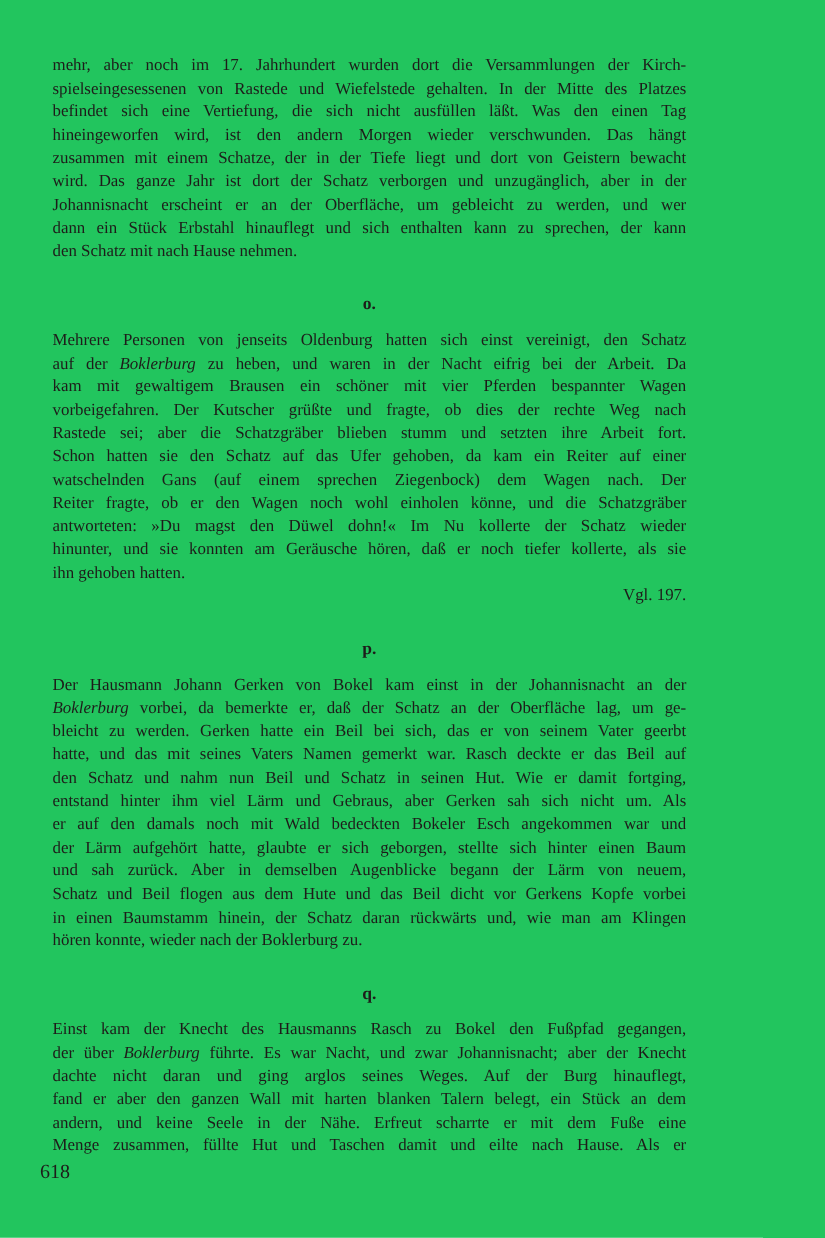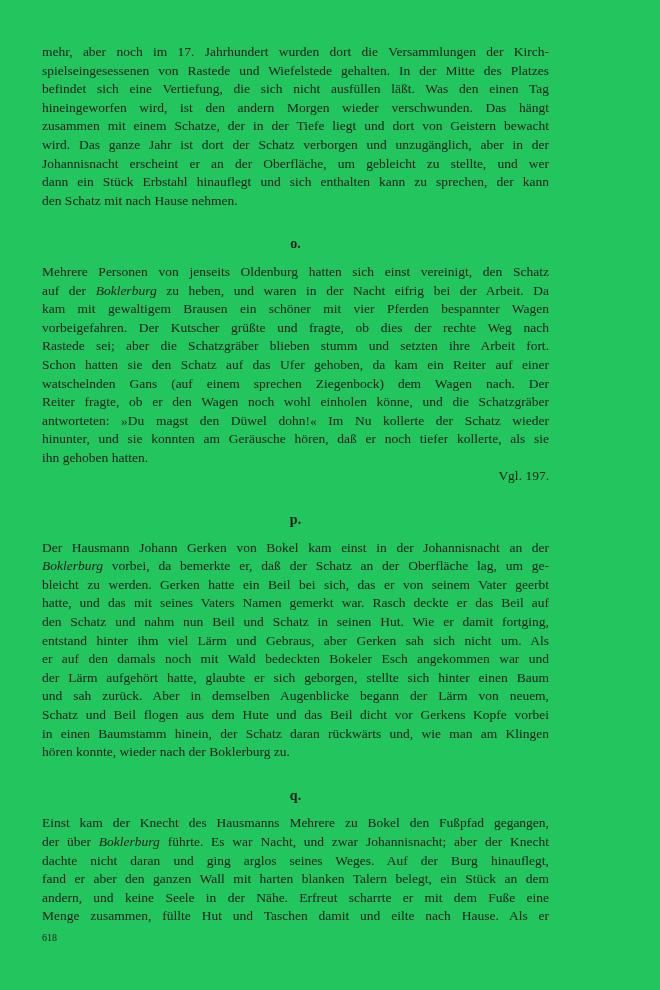--- a/index.html
+++ b/index.html
@@ -46,41 +46,41 @@
   .line.last {
     text-align: right;
     text-align-last: left;
   }
   .note {
     padding-left: 14px;
     text-align: right;
   }
   .page-number {
     position: absolute;
-    left: 42px;
+    left: 32px;
     top: 930px;
-    font-size: 10px;
+    font-size: 16px;
     line-height: 15px;
   }
   i { font-style: italic; }
 </style>
 </head>
 <body>
 
 <div class="page">
   <main class="text-block">
       <section>
         <div class="para">
           <div class="line">mehr, aber noch im 17. Jahrhundert wurden dort die Versammlungen der Kirch-</div>
           <div class="line">spielseingesessenen von Rastede und Wiefelstede gehalten. In der Mitte des Platzes</div>
           <div class="line">befindet sich eine Vertiefung, die sich nicht ausfüllen läßt. Was den einen Tag</div>
           <div class="line">hineingeworfen wird, ist den andern Morgen wieder verschwunden. Das hängt</div>
           <div class="line">zusammen mit einem Schatze, der in der Tiefe liegt und dort von Geistern bewacht</div>
           <div class="line">wird. Das ganze Jahr ist dort der Schatz verborgen und unzugänglich, aber in der</div>
-          <div class="line">Johannisnacht erscheint er an der Oberfläche, um gebleicht zu stellte, und wer</div>
+          <div class="line">Johannisnacht erscheint er an der Oberfläche, um gebleicht zu werden, und wer</div>
           <div class="line">dann ein Stück Erbstahl hinauflegt und sich enthalten kann zu sprechen, der kann</div>
           <div class="line last">den Schatz mit nach Hause nehmen.</div>
         </div>
       </section>
       <section>
         <div class="heading">o.</div>
         <div class="para">
           <div class="line">Mehrere Personen von jenseits Oldenburg hatten sich einst vereinigt, den Schatz</div>
           <div class="line">auf der <i>Boklerburg</i> zu heben, und waren in der Nacht eifrig bei der Arbeit. Da</div>
           <div class="line">kam mit gewaltigem Brausen ein schöner mit vier Pferden bespannter Wagen</div>
@@ -108,21 +108,21 @@
           <div class="line">der Lärm aufgehört hatte, glaubte er sich geborgen, stellte sich hinter einen Baum</div>
           <div class="line">und sah zurück. Aber in demselben Augenblicke begann der Lärm von neuem,</div>
           <div class="line">Schatz und Beil flogen aus dem Hute und das Beil dicht vor Gerkens Kopfe vorbei</div>
           <div class="line">in einen Baumstamm hinein, der Schatz daran rückwärts und, wie man am Klingen</div>
           <div class="line last">hören konnte, wieder nach der Boklerburg zu.</div>
         </div>
       </section>
       <section>
         <div class="heading">q.</div>
         <div class="para">
-          <div class="line">Einst kam der Knecht des Hausmanns Mehrere zu Bokel den Fußpfad gegangen,</div>
+          <div class="line">Einst kam der Knecht des Hausmanns Rasch zu Bokel den Fußpfad gegangen,</div>
           <div class="line">der über <i>Boklerburg</i> führte. Es war Nacht, und zwar Johannisnacht; aber der Knecht</div>
           <div class="line">dachte nicht daran und ging arglos seines Weges. Auf der Burg hinauflegt,</div>
           <div class="line">fand er aber den ganzen Wall mit harten blanken Talern belegt, ein Stück an dem</div>
           <div class="line">andern, und keine Seele in der Nähe. Erfreut scharrte er mit dem Fuße eine</div>
           <div class="line">Menge zusammen, füllte Hut und Taschen damit und eilte nach Hause. Als er</div>
         </div>
       </section>
     </main>
   <div class="page-number">618</div>
 </div>

